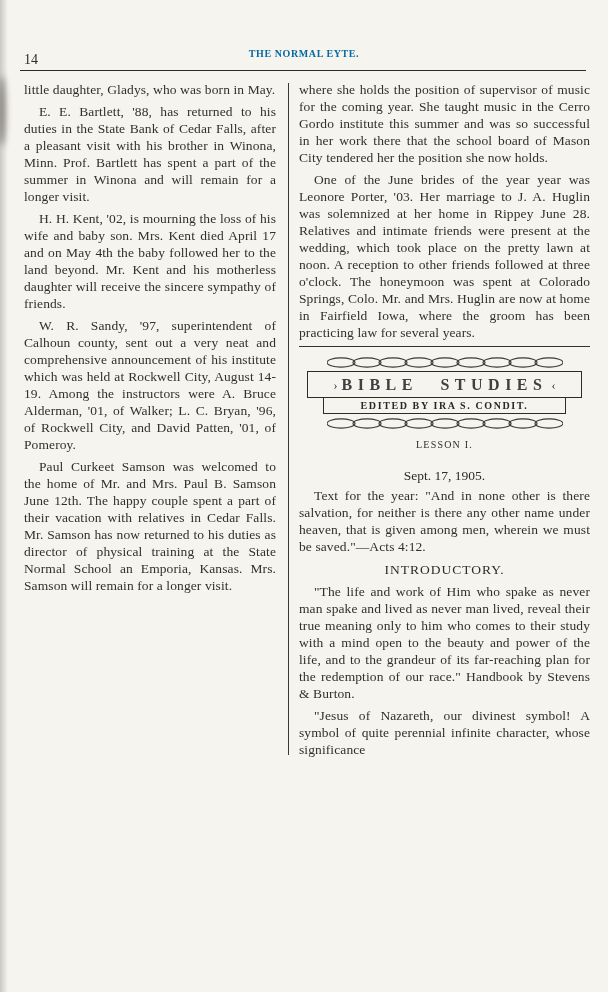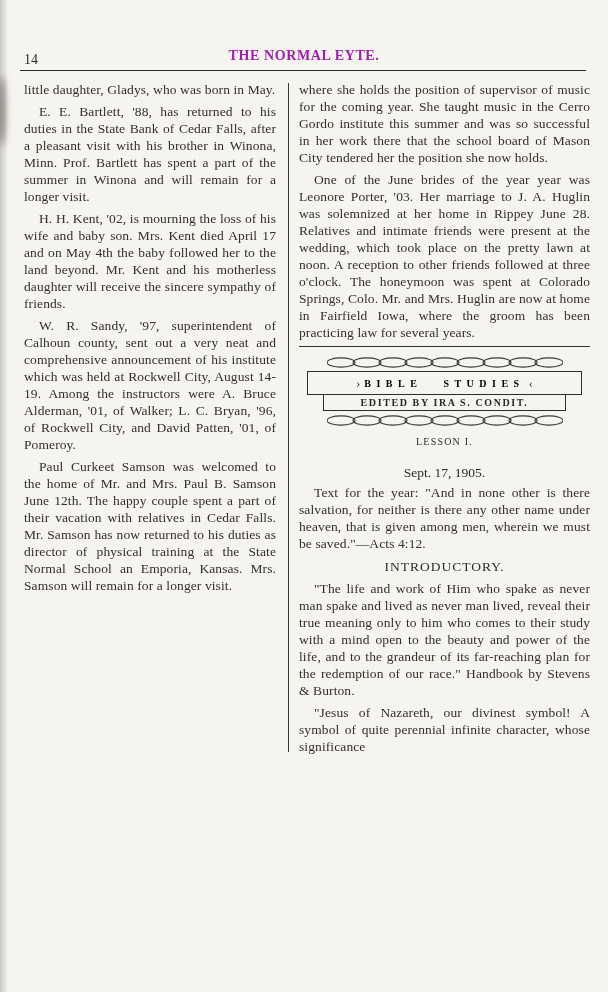--- a/index.html
+++ b/index.html
@@ -18,21 +18,21 @@
   }
   .edge-smudge{
     position:absolute; left:-2px; top:76px; width:8px; height:70px;
     background:rgba(52,45,38,.45); filter:blur(3px); border-radius:50%;
     pointer-events:none;
   }
   .header{ position:relative; padding:50px 30px 4px 24px; height:70px; }
   .page-number{ font-size:14px; }
   .page-title{
     position:absolute; left:0; right:0; top:48px; text-align:center;
-    font-weight:bold; font-size:14px; letter-spacing:.6px; color:#a21caf;
+    font-weight:bold; font-size:10px; letter-spacing:.6px; color:#0369a1;
   }
   .header-rule{ border-top:1.6px solid #2e2c27; margin:0 22px 6px 20px; }
 
   .columns{ display:flex; padding:4px 18px 0 24px; align-items:stretch; }
   .col-left{ width:252px; }
   .divider{ width:1px; background:#3b3832; margin:2px 10px 8px 12px; }
   .col-right{ flex:1; min-width:0; }
 
   p{
     font-size:13.5px; line-height:17px; text-align:justify;
@@ -41,21 +41,21 @@
   p.cont{ text-indent:0; }
 
   .section-rule{ border:0; border-top:1.2px solid #35332d; margin:5px 0 9px; }
   .ornament{ display:block; margin:0 auto; }
   .ornament.bottom{ margin-top:3px; margin-bottom:4px; }
 
   .bible-title-box{
     border:1.6px solid #2e2c27; margin:2px 8px 0; padding:4px 4px 3px;
     text-align:center; display:flex; align-items:center; justify-content:center; gap:4px;
   }
-  .bible-title{ font-weight:bold; font-size:10px; letter-spacing:5.5px; word-spacing:13px; color:#000000; }
+  .bible-title{ font-weight:bold; font-size:16px; letter-spacing:5.5px; word-spacing:13px; color:#404040; }
   .bracket{ font-size:12px; color:#33302a; }
   .edited-box{
     border:1.6px solid #2e2c27; border-top:none; margin:0 24px; padding:2px 0;
     text-align:center; font-weight:bold; font-size:10px; letter-spacing:1.6px; color:#2a2822;font-family:Liberation Serif, serif;
   }
   .lesson-heading{ text-align:center; font-size:10px; letter-spacing:1.2px; margin:9px 0 18px; }
   .lesson-date{ text-align:center; font-size:13.5px; margin:0 0 3px; }
   .intro-heading{ text-align:center; font-size:13.5px; letter-spacing:1px; margin:7px 0 5px; }
 </style>
 </head>

